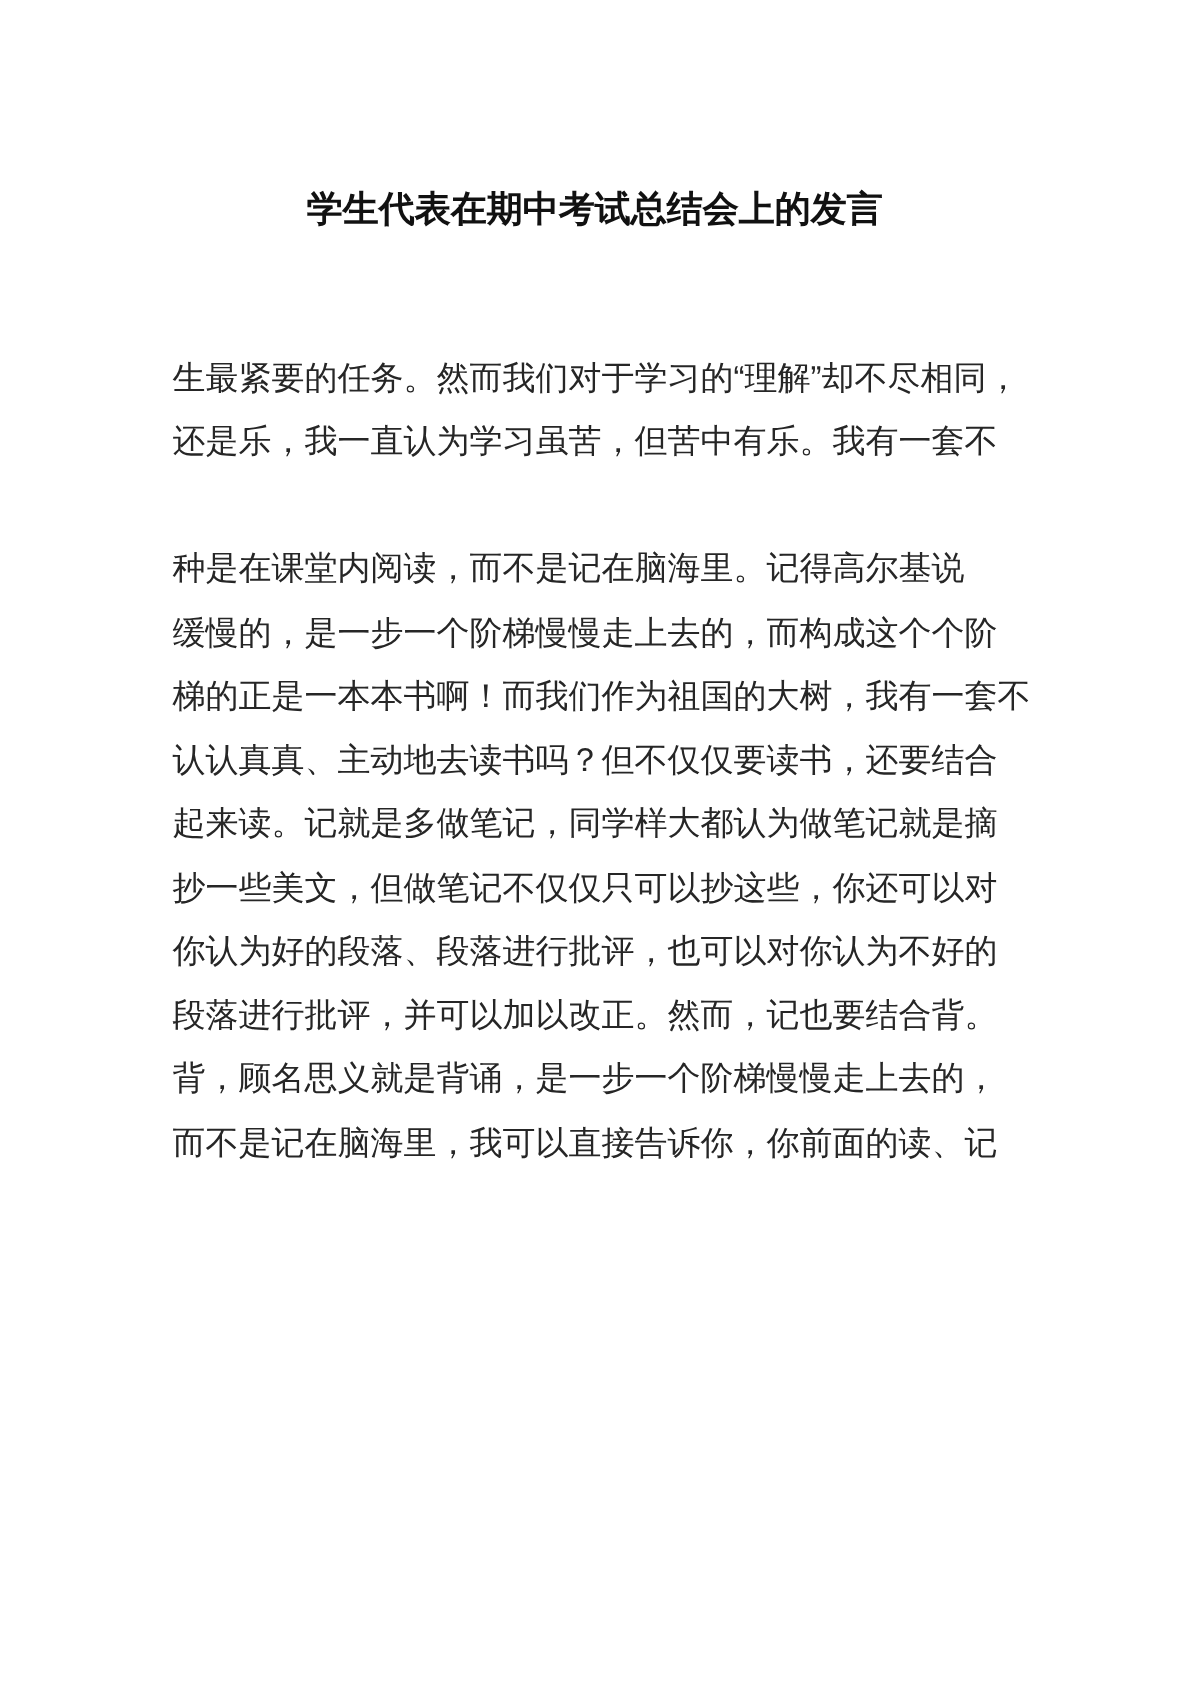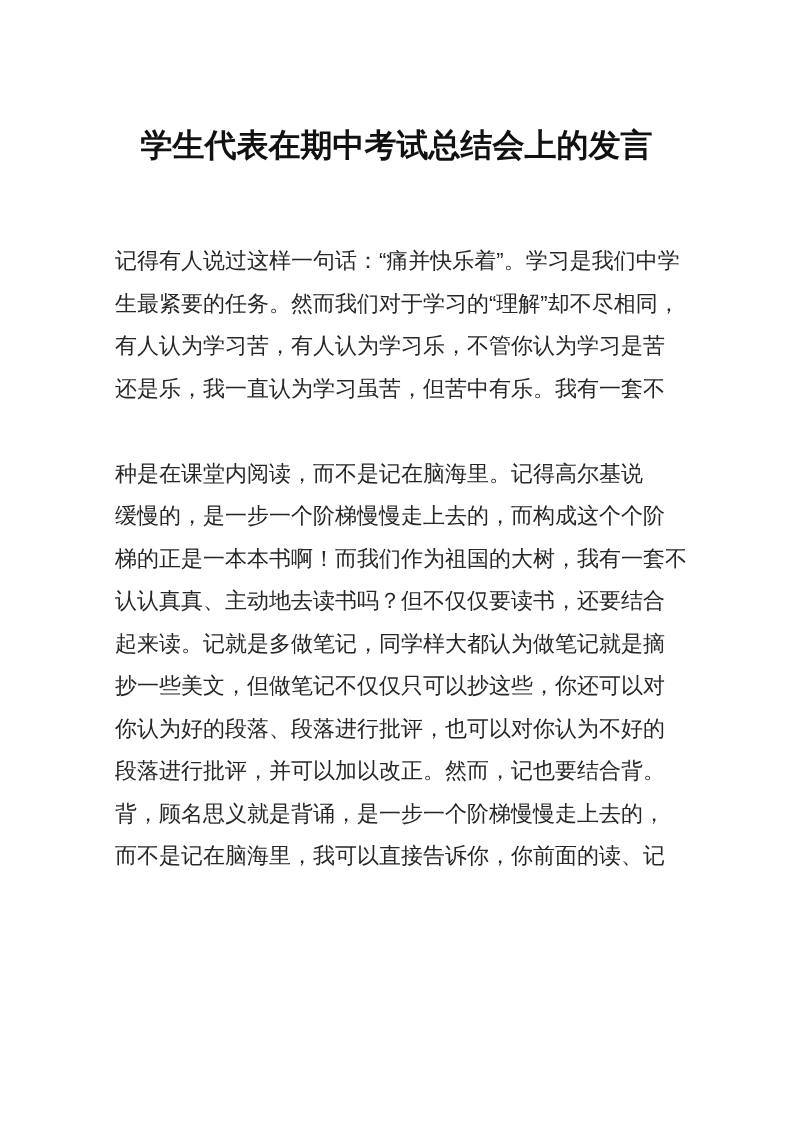--- a/index.html
+++ b/index.html
@@ -13,21 +13,21 @@
     height: 1122px;
     background: #ffffff;
     overflow: hidden;
     font-family: "Liberation Sans", "DejaVu Sans", sans-serif;
     color: #262626;
   }
   .doc-title {
     margin: 126px 0 0 0;
     padding: 0;
     text-align: center;
-    font-size: 32px;
+    font-size: 24px;
     line-height: 1.2;
     font-weight: 700;
     color: #111111;
     letter-spacing: 0;
   }
   .doc-body {
     margin: 76px 128px 0 115px;
     width: 550px;
     font-size: 22px;
     color: #262626;
@@ -50,23 +50,21 @@
 </head>
 <body>
 
 <div class="page">
 
   <h1 class="doc-title">学生代表在期中考试总结会上的发言</h1>
 
   <div class="doc-body">
 
     <div class="paragraph">
-      <div class="text-line">记得有人说过这样一句话：“痛并快乐着”。学习是我们中学</div>
       <div class="text-line">生最紧要的任务。然而我们对于学习的“理解”却不尽相同，</div>
-      <div class="text-line">有人认为学习苦，有人认为学习乐，不管你认为学习是苦</div>
       <div class="text-line">还是乐，我一直认为学习虽苦，但苦中有乐。我有一套不</div>
     </div>
 
     <div class="paragraph">
       <div class="text-line">种是在课堂内阅读，而不是记在脑海里。记得高尔基说</div>
       <div class="text-line">缓慢的，是一步一个阶梯慢慢走上去的，而构成这个个阶</div>
       <div class="text-line">梯的正是一本本书啊！而我们作为祖国的大树，我有一套不</div>
       <div class="text-line">认认真真、主动地去读书吗？但不仅仅要读书，还要结合</div>
       <div class="text-line">起来读。记就是多做笔记，同学样大都认为做笔记就是摘</div>
       <div class="text-line">抄一些美文，但做笔记不仅仅只可以抄这些，你还可以对</div>

